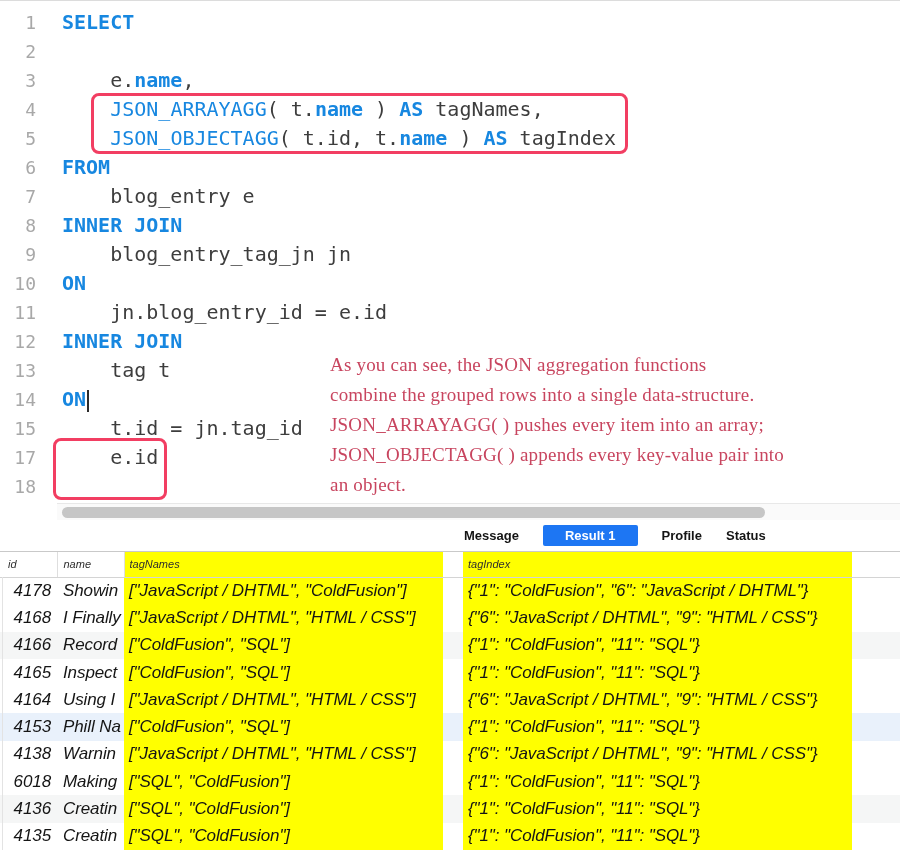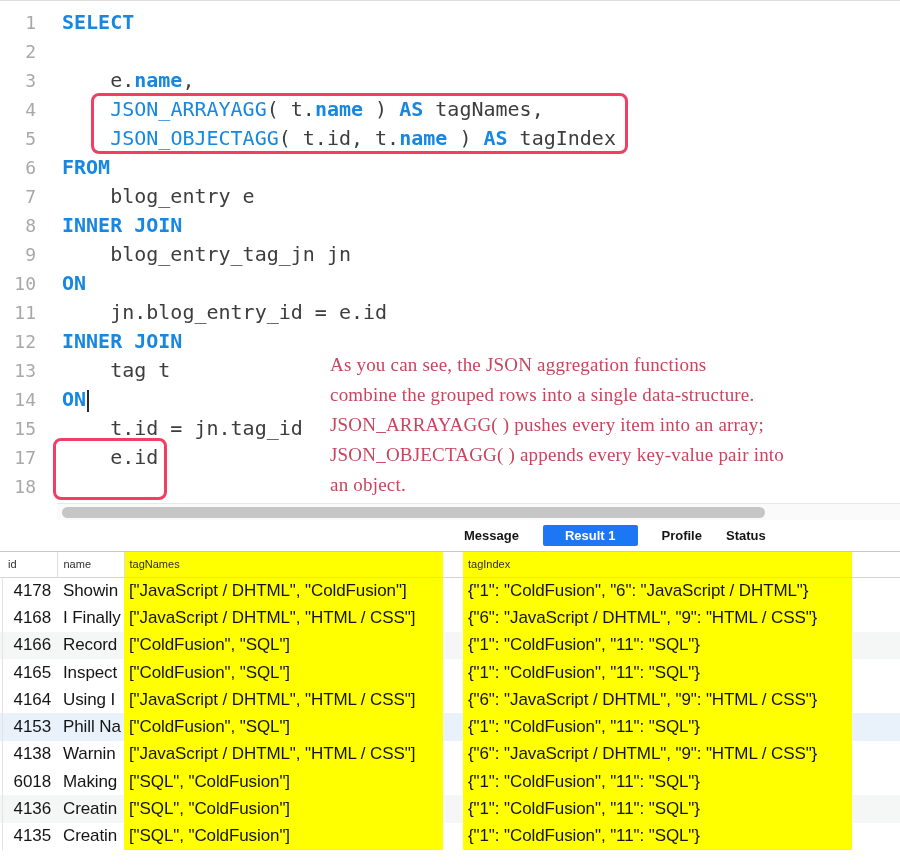--- a/index.html
+++ b/index.html
@@ -34,21 +34,21 @@
            border-radius:6px; background:#c6c6c6; }
 
   
   .tabbar { height:32px; display:flex; align-items:center; gap:24px;
             padding-left:464px; border-bottom:1px solid #c9c9c9;
             font-size:13px; font-weight:600; color:#141414; background:#fff; }
   .tab { white-space:nowrap; }
   .tab.active { background:#1d76f3; color:#fff; padding:3px 22px; border-radius:2px; }
 
   
-  .results { position:relative; width:724px; }
+  .results { position:relative; width:724px;font-style:italic; }
   table { border-collapse:collapse; table-layout:fixed; width:900px; }
   col.c-id{width:57px} col.c-name{width:67px} col.c-tagnames{width:319px}
   col.c-gap{width:20px} col.c-tagindex{width:389px} col.c-fill{width:48px}
   thead th { height:25px; font-size:11px; font-weight:400; color:#2e2e2e;
              text-align:left; border-bottom:1px solid #d4d4d4; white-space:nowrap; overflow:hidden; }
   th.h-id { padding-left:8px; border-right:1px solid #dedede; }
   th.h-name { padding-left:6px; border-right:1px solid #dedede; }
   th.yellow, td.yellow { background:#ffff00;margin-top:18px; }
   th.yellow { padding-left:5px; }
   tbody td { height:27.3px; font-size:17px; color:#151515; white-space:nowrap;

